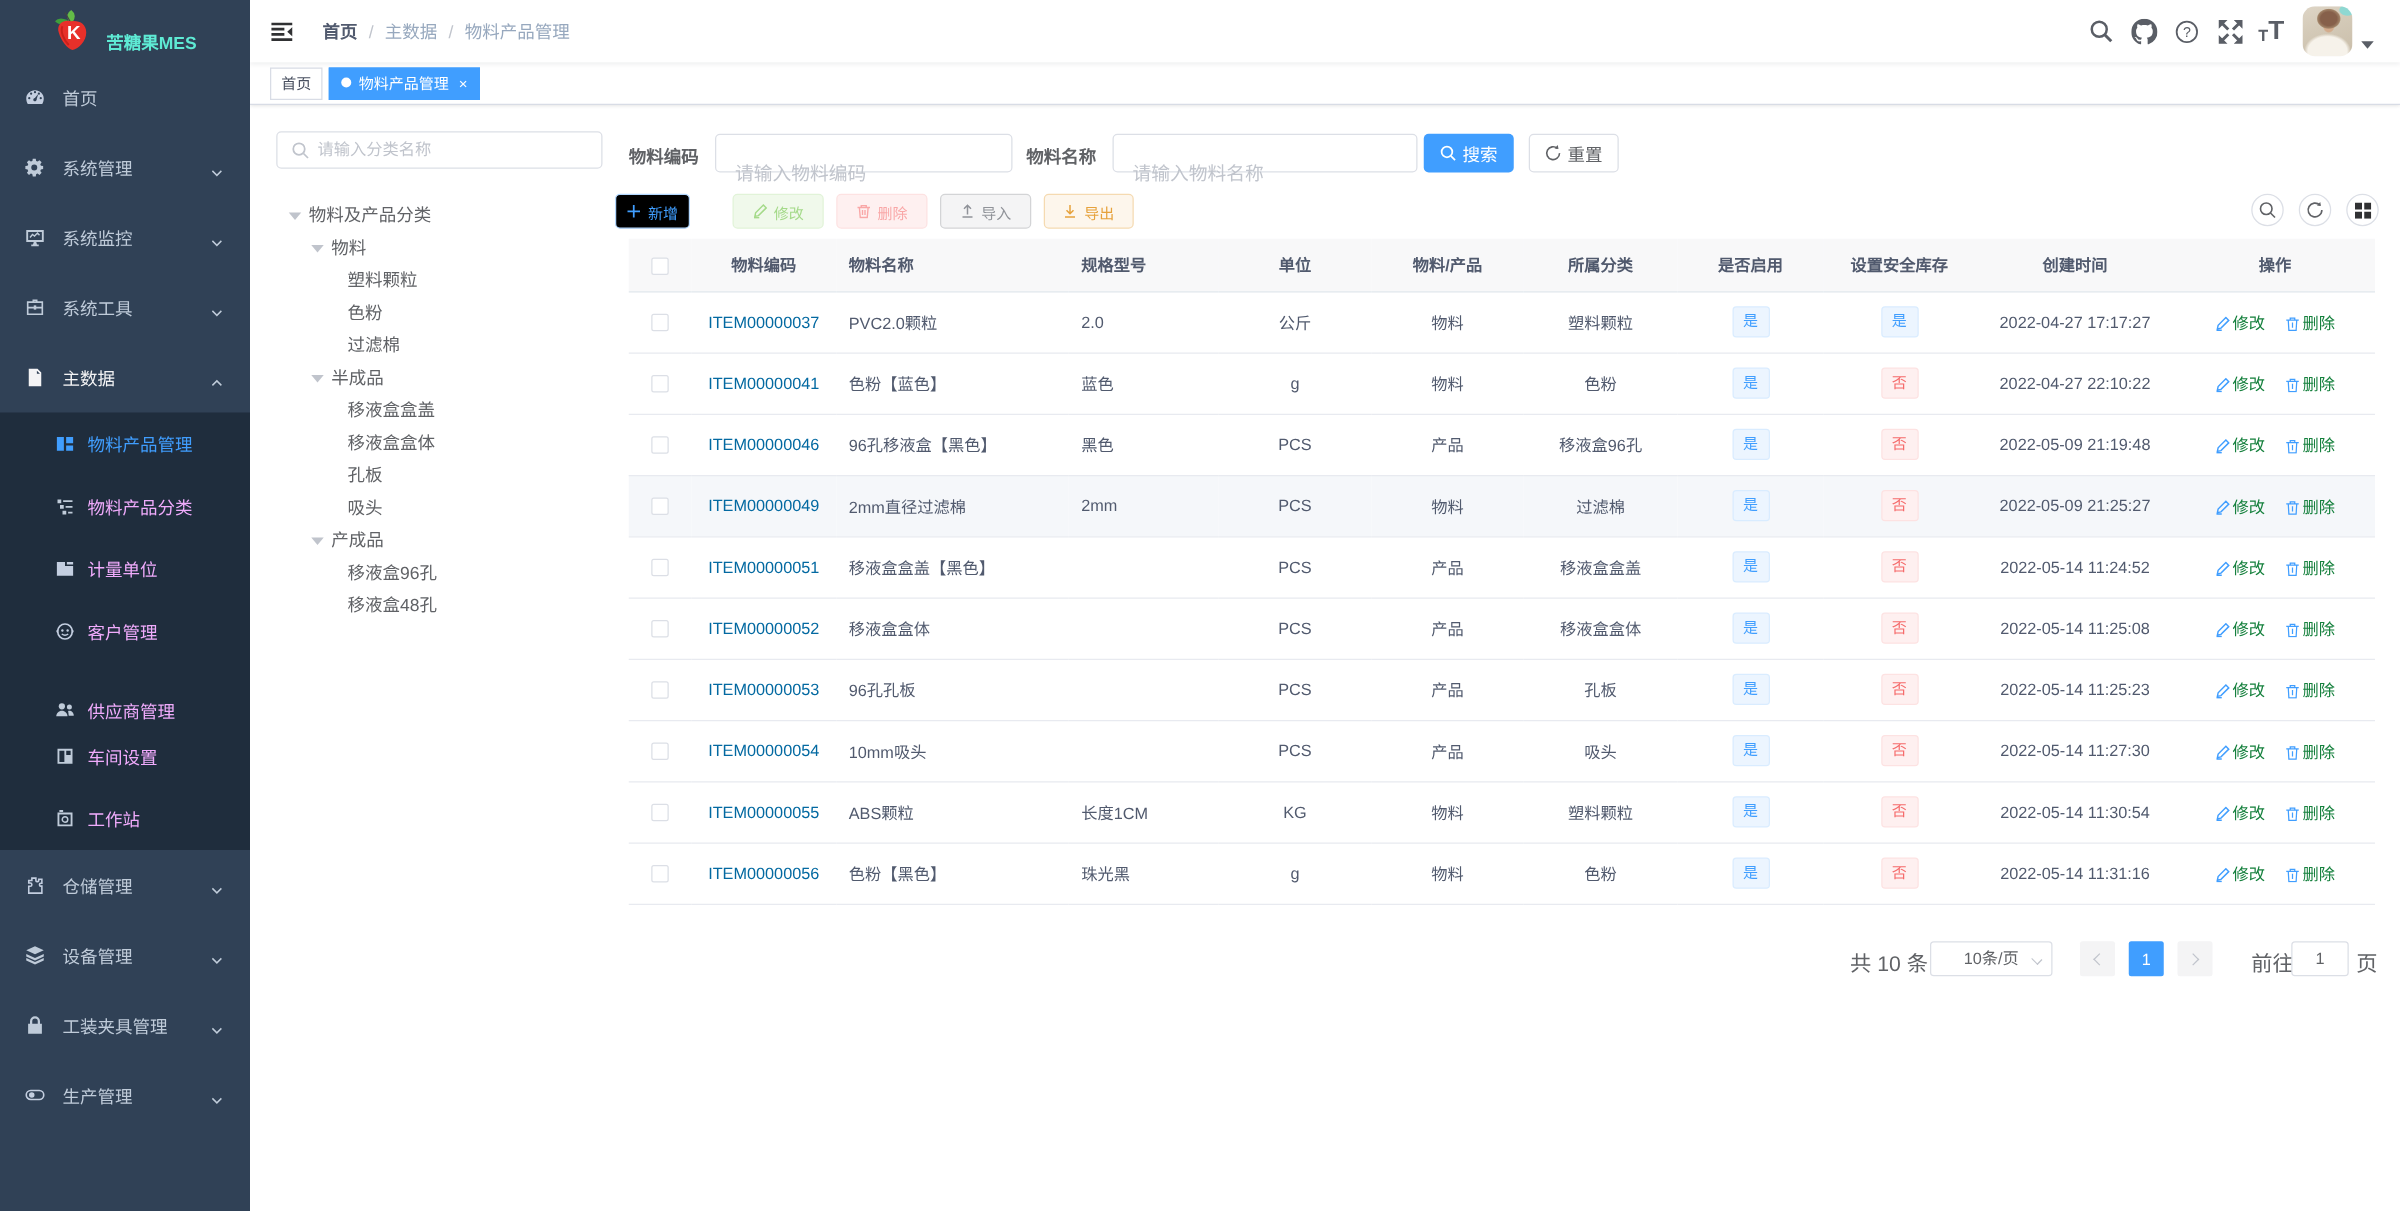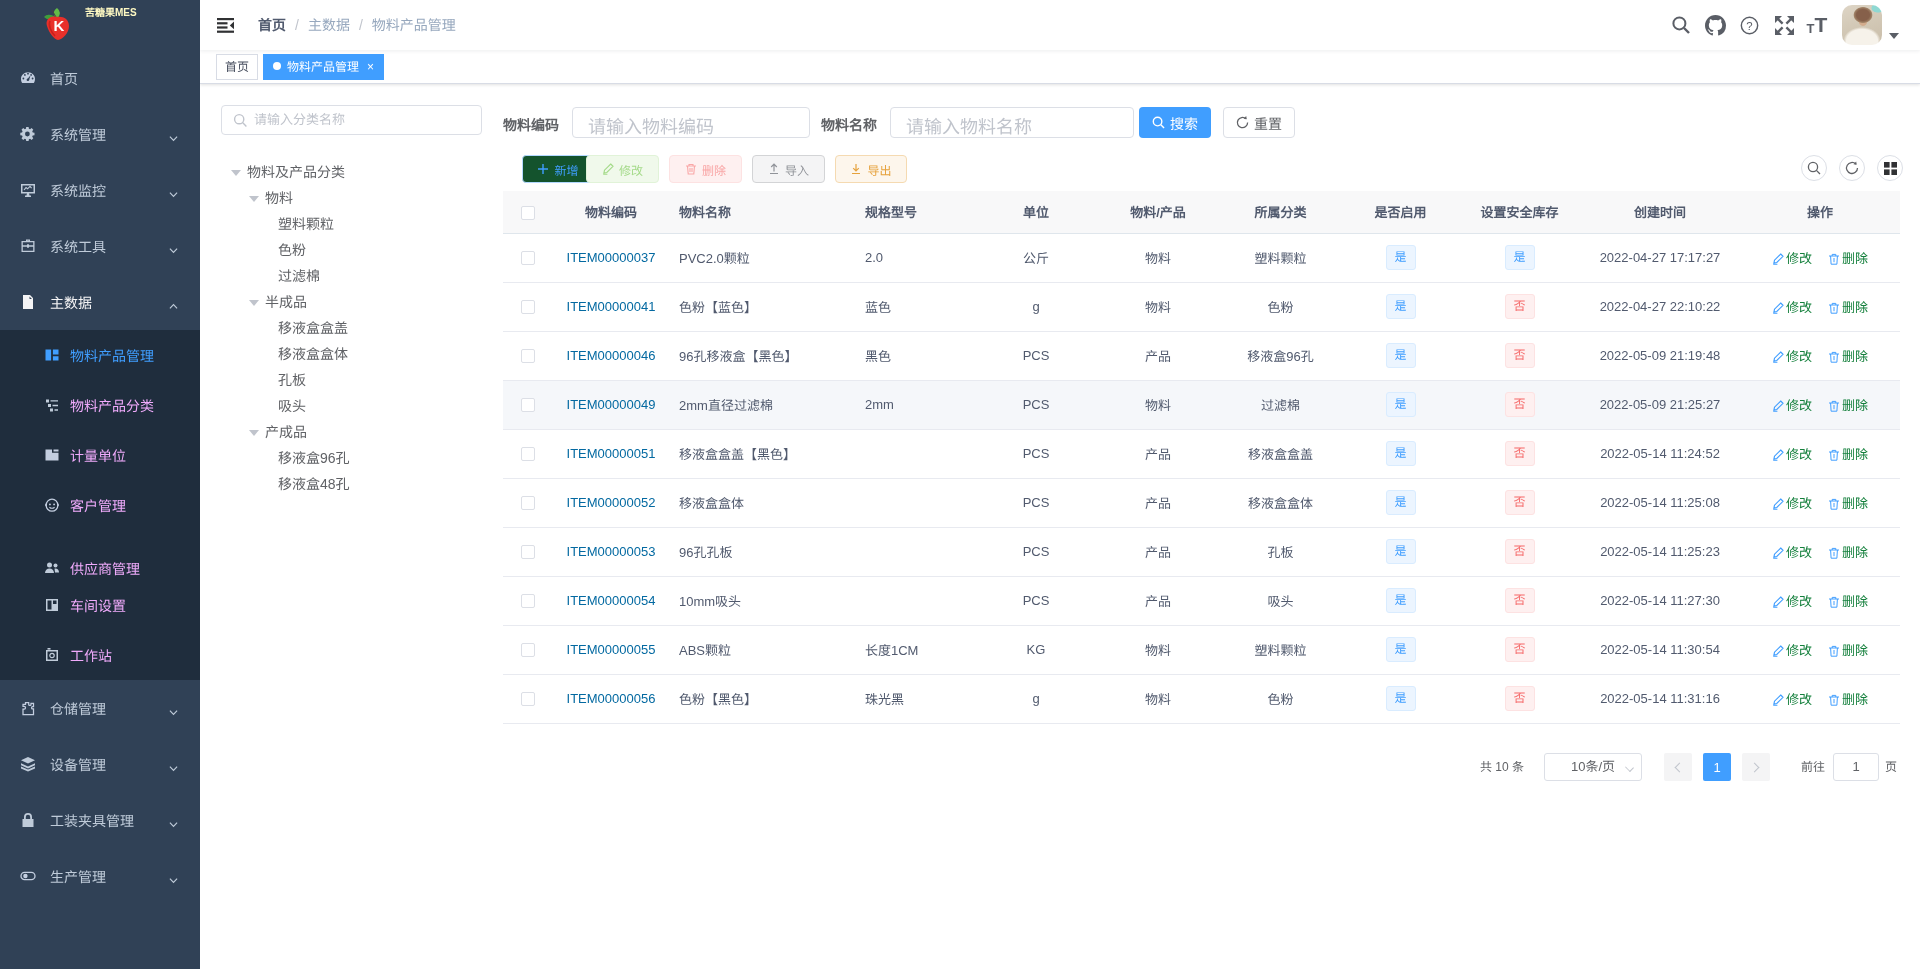--- a/index.html
+++ b/index.html
@@ -2,21 +2,21 @@
 <html lang="zh-CN"><head>
 <meta charset="utf-8">
 <title>苦糖果MES</title>
 <style>
 *{margin:0;padding:0;box-sizing:border-box}
 html,body{width:1920px;height:969px;overflow:hidden}
 body{font-family:"Liberation Sans",sans-serif;background:#fff;position:relative;font-size:14px;color:#515a6e}
 
 .sidebar{position:absolute;left:0;top:0;width:200px;height:969px;background:#304156;z-index:5}
 .logo{height:50px;position:relative}
-.logo .title{position:absolute;left:85px;top:4px;color:#fef9c3;font-weight:bold;font-size:10px}
+.logo .title{position:absolute;left:85px;top:23px;color:#5eead4;font-weight:bold;font-size:14px}
 .mi{position:absolute;left:0;width:200px;height:56px;color:#bfcbd9;font-size:14px}
 .mi .txt{position:absolute;left:50px;top:50%;transform:translateY(-50%)}
 .mi .ic{position:absolute;left:20px;top:50%;transform:translateY(-50%);width:16px;height:16px}
 .mi .arr{position:absolute;right:22px;top:50%;width:9px;height:9px}
 .sub{position:absolute;left:0;top:330px;width:200px;height:350px;background:#1f2d3d}
 .smi{position:absolute;left:0;width:200px;height:50px;color:#f0abfc;font-size:14px}
 .smi .txt{position:absolute;left:70px;top:50%;transform:translateY(-50%)}
 .smi .ic{position:absolute;left:44px;top:50%;transform:translateY(-50%);width:16px;height:16px}
 .smi.act{color:#409eff}
 
@@ -42,48 +42,48 @@
 .tag.on .x{margin-left:8px;font-size:12px}
 
 .sinput{position:absolute;left:221px;top:105px;width:261px;height:30px;border:1px solid #dcdfe6;border-radius:4px;background:#fff}
 .sinput .ph{position:absolute;left:32px;top:0;line-height:28px;color:#c0c4cc;font-size:13px}
 .tree{position:absolute;left:0;top:0;font-size:14px;color:#606266}
 .tn{position:absolute;white-space:nowrap}
 .tn .car{display:inline-block;width:0;height:0;border:5px solid transparent;border-top:6px solid #c0c4cc;position:relative;top:4px;margin-right:6px}
 
 .flabel{position:absolute;top:114px;font-size:14px;font-weight:bold;color:#606266}
 .finput{position:absolute;top:107px;height:31px;border:1px solid #dcdfe6;border-radius:4px;background:#fff}
-.finput .ph{position:absolute;left:15px;top:5px;line-height:29px;color:#c0c4cc;font-size:18px}
+.finput .ph{position:absolute;left:15px;top:17px;line-height:29px;color:#c0c4cc;font-size:15px}
 .btn{position:absolute;border-radius:4px;font-size:12px;display:flex;align-items:center;justify-content:center;white-space:nowrap}
 .btn svg{margin-right:5px}
 .bsearch{left:1139px;top:107px;width:72px;height:31px;background:#409eff;color:#fff;font-size:14px;border-radius:4px}
 .breset{left:1223px;top:107px;width:72px;height:31px;background:#fff;border:1px solid #dcdfe6;color:#606266;font-size:14px;border-radius:4px}
 .tb{top:155px;height:28px;border:1px solid}
-.badd{left:522px;width:72px;background:#14532d;border-color:#b3d8ff;color:#409eff}
+.badd{left:492px;width:60px;background:#000000;border-color:#b3d8ff;color:#409eff}
 .bedit{left:586px;width:73px;background:#f0f9eb;border-color:#e1f3d8;color:#a4da89}
 .bdel{left:669px;width:73px;background:#fef0f0;border-color:#fde2e2;color:#f9a7a7}
 .bimp{left:752px;width:73px;background:#f4f4f5;border-color:#d3d4d6;color:#909399}
 .bexp{left:835px;width:72px;background:#fdf6ec;border-color:#f5dab1;color:#e6a23c}
 .cbtn{position:absolute;top:155px;width:26px;height:26px;border:1px solid #dcdfe6;border-radius:50%;background:#fff;display:flex;align-items:center;justify-content:center}
 
 table{position:absolute;left:503px;top:191px;width:1397px;border-collapse:collapse;table-layout:fixed;font-size:13px;color:#515a6e}
 th{background:#f8f8f9;color:#515a6e;font-weight:bold;height:42px;border-bottom:1px solid #dfe6ec;padding:0}
 td{height:49px;border-bottom:1px solid #e8eaf0;padding:0;text-align:center}
 tr.hov td{background:#f5f7fa}
 td.l,th.l{text-align:left;padding-left:10px}
 a.lk{color:#0369a1;text-decoration:none}
 .cb{display:inline-block;width:14px;height:14px;border:1px solid #dcdfe6;border-radius:2px;background:#fff;vertical-align:middle}
 .bdg{display:inline-block;min-width:30px;height:25px;line-height:23px;border-radius:3px;font-size:12px;padding:0 4px}
 .bdg.y{background:#ecf5ff;border:1px solid #d9ecff;color:#409eff}
 .bdg.n{background:#fef0f0;border:1px solid #fde2e2;color:#f56c6c}
 .op{color:#15803d;white-space:nowrap}
 .op svg{vertical-align:-2px;margin-right:2px}
 .op .g2{margin-left:16px}
 
-.pg{position:absolute;font-size:12px;color:#606266}
+.pg{position:absolute;font-size:17px;color:#606266}
 .psel{position:absolute;left:1544px;top:753px;width:98px;height:28px;border:1px solid #dcdfe6;border-radius:3px;background:#fff;line-height:26px;text-align:center;color:#606266;font-size:13px}
 .psel .chev{position:absolute;right:8px;top:10px;width:7px;height:7px;border-right:1px solid #c0c4cc;border-bottom:1px solid #c0c4cc;transform:rotate(45deg) scaleY(.8);border-width:1.5px}
 .pbtn{position:absolute;top:753px;width:28px;height:28px;border-radius:2px;background:#f4f4f5;display:flex;align-items:center;justify-content:center}
 .pbtn.cur{background:#409eff;color:#fff;font-size:13px}
 .parr{width:7px;height:7px;border-left:1.6px solid #c0c4cc;border-bottom:1.6px solid #c0c4cc}
 .parr.l{transform:rotate(45deg);margin-left:3px}
 .parr.r{transform:rotate(-135deg);margin-right:3px}
 .pinput{position:absolute;left:1833px;top:753px;width:46px;height:28px;border:1px solid #dcdfe6;border-radius:3px;background:#fff;line-height:26px;text-align:center;font-size:13px;color:#606266}
 </style>
 </head>

